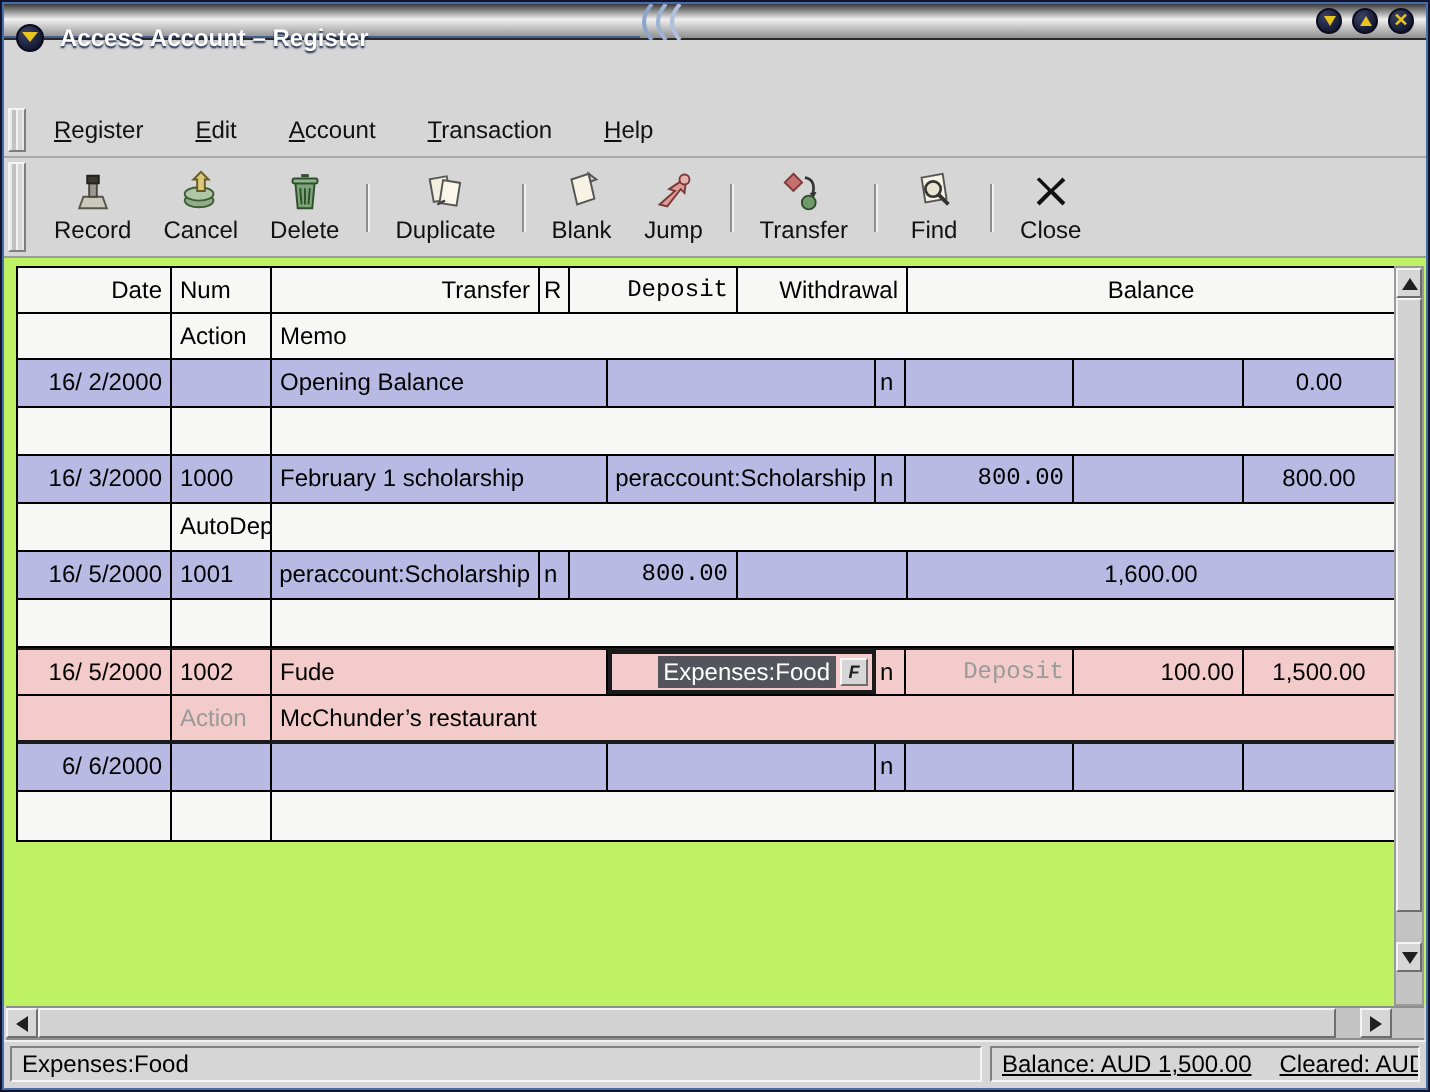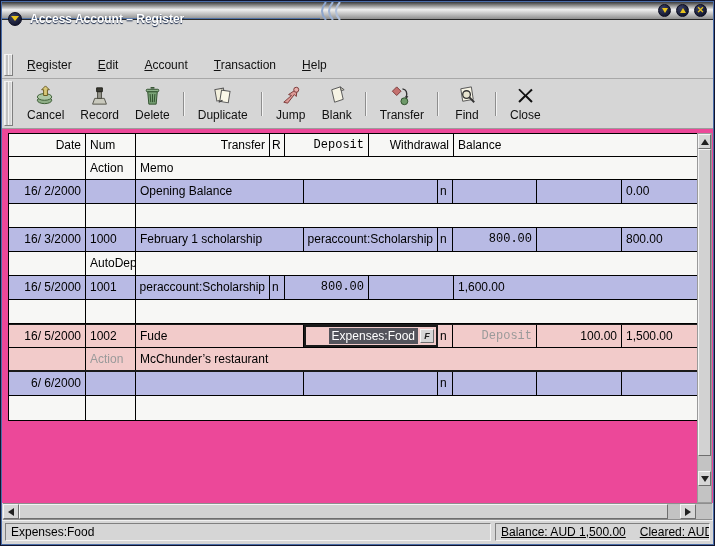--- a/index.html
+++ b/index.html
@@ -34,35 +34,35 @@
   .menu-item { display:inline-block; padding:3px 14px 3px 12px; font-size:12px; color:#111; cursor:pointer; }
   .menu-item::first-letter { text-decoration:underline; }
   
   .toolbar { height:50px; flex:0 0 50px; background:#d6d6d6; border-bottom:1px solid #9c9c9c; display:flex; align-items:stretch; }
   .tool-items { display:flex; align-items:center; padding-left:4px; }
   .tool-btn { display:flex; flex-direction:column; align-items:center; justify-content:flex-end; gap:1px;
     padding:2px 8px 3px 8px; font-size:12px; color:#111; cursor:pointer; min-width:46px; }
   .tool-btn svg { width:23px; height:23px; }
   .tool-sep { width:2px; height:24px; margin:0 5px; border-left:1px solid #8e8e8e; border-right:1px solid #f2f2f2; }
   
-  .main { flex:1 1 auto; position:relative; background:#ec4899; overflow:hidden; }
+  .main { flex:1 1 auto; position:relative; background:#bef264; overflow:hidden; }
   .sheet { position:absolute; left:6px; top:4px; width:690px; border:1px solid #000; background:#f7f7f5; }
   .rrow { display:flex; height:24px; border-bottom:1px solid #000; }
   .rrow:last-child { border-bottom:none; }
   .hrow { height:23px; }
   .cell { border-right:1px solid #000; font-size:12px; line-height:22px; white-space:nowrap; overflow:hidden; padding:0 4px; }
   .cell:last-child { border-right:none; }
   .c-date { width:77px; text-align:right; flex:0 0 77px; }
   .c-num  { width:50px; flex:0 0 50px; }
   .c-desc { width:168px; flex:0 0 168px; }
   .c-xfer { width:134px; flex:0 0 134px; text-align:right; direction:rtl; }
   .c-r    { width:15px; flex:0 0 15px; padding:0 2px; }
   .c-dep  { width:84px; flex:0 0 84px; text-align:right;font-family:Liberation Mono, monospace; }
   .c-wd   { width:85px; flex:0 0 85px; text-align:right; }
-  .c-bal  { width:76px; flex:1 1 auto; text-align:left; }
+  .c-bal  { width:76px; flex:1 1 auto; text-align:center; }
   .c-memo { flex:1 1 auto; }
   .row-blue .cell { background:#b8bae4; }
   .row-white .cell { background:#f7f7f5; }
   .row-pink .cell { background:#f2cbca; }
   .row-pink-last { border-bottom:2px solid #1a1a1a; }
   .hdr .cell { background:#f7f7f5; }
   .placeholder { color:#9a9a9a; }
   .combo-cell { display:flex; align-items:center; justify-content:flex-end; gap:2px;
     border:2px solid #1a1a1a !important; padding:0 2px; direction:ltr; }
   .combo-text { background:#54545c; color:#fff; padding:0 3px; font-size:12px; line-height:16px; }
@@ -129,33 +129,33 @@
       <span class="menu-item">Transaction</span>
       <span class="menu-item">Help</span>
     </div>
   </div>
 
   <div class="toolbar">
     <div class="grip"></div>
     <div class="tool-items">
       <div class="tool-btn">
         <svg viewBox="0 0 24 24">
+          <path d="M7 15h10l2.2 6H4.8z" fill="#c9c9bd" stroke="#55554a" stroke-width="1"></path>
+          <rect x="10" y="8" width="4" height="7" fill="#9a9a90" stroke="#4a4a40"></rect>
+          <path d="M9 4h6v4H9z" fill="#3a3a32" stroke="#22221c"></path>
+        </svg>
+        <span>Record</span>
+      </div>
+      <div class="tool-btn">
+        <svg viewBox="0 0 24 24">
           <ellipse cx="11" cy="17" rx="7.5" ry="3.5" fill="#8fae87" stroke="#3c5c34"></ellipse>
           <ellipse cx="11" cy="13.5" rx="7.5" ry="3.5" fill="#aec7a4" stroke="#3c5c34"></ellipse>
           <path d="M10 12V6h-2l4-4 4 4h-2v6z" fill="#d8c878" stroke="#6a5a20"></path>
         </svg>
         <span>Cancel</span>
-      </div>
-      <div class="tool-btn">
-        <svg viewBox="0 0 24 24">
-          <path d="M7 15h10l2.2 6H4.8z" fill="#c9c9bd" stroke="#55554a" stroke-width="1"></path>
-          <rect x="10" y="8" width="4" height="7" fill="#9a9a90" stroke="#4a4a40"></rect>
-          <path d="M9 4h6v4H9z" fill="#3a3a32" stroke="#22221c"></path>
-        </svg>
-        <span>Record</span>
       </div>
       <div class="tool-btn">
         <svg viewBox="0 0 24 24">
           <path d="M7 8h10l-1.2 13H8.2z" fill="#7ba478" stroke="#2f4f2c"></path>
           <rect x="5.5" y="5.5" width="13" height="2.5" rx="1" fill="#8fb48c" stroke="#2f4f2c"></rect>
           <path d="M10 4h4" stroke="#2f4f2c" stroke-width="1.6" fill="none"></path>
           <path d="M9.5 10.5l.7 8.5M12 10.5v8.5M14.5 10.5l-.7 8.5" stroke="#2f4f2c" stroke-width="1" fill="none"></path>
         </svg>
         <span>Delete</span>
       </div>
@@ -164,31 +164,31 @@
         <svg viewBox="0 0 24 24">
           <rect x="5" y="5" width="9" height="12" fill="#f2efdc" stroke="#555" transform="rotate(-10 9.5 11)"></rect>
           <rect x="10" y="7" width="9" height="12" fill="#faf7e8" stroke="#555" transform="rotate(9 14.5 13)"></rect>
           <path d="M8 19l4-2" stroke="#444" stroke-width="1.4" fill="none"></path>
         </svg>
         <span>Duplicate</span>
       </div>
       <div class="tool-sep"></div>
       <div class="tool-btn">
         <svg viewBox="0 0 24 24">
+          <path d="M7 6l9-3 3 13-9 3z" fill="#f6f3e4" stroke="#555"></path>
+          <path d="M16 3l1 4 3-1z" fill="#d9d6c4" stroke="#555"></path>
+        </svg>
+        <span>Blank</span>
+      </div>
+      <div class="tool-btn">
+        <svg viewBox="0 0 24 24">
           <path d="M5 19l8-7-3-1 9-6-1 8-2-2-7 9z" fill="#dd9a96" stroke="#7a3a38"></path>
           <circle cx="18" cy="6" r="2.6" fill="#e8b0ac" stroke="#7a3a38"></circle>
         </svg>
         <span>Jump</span>
-      </div>
-      <div class="tool-btn">
-        <svg viewBox="0 0 24 24">
-          <path d="M7 6l9-3 3 13-9 3z" fill="#f6f3e4" stroke="#555"></path>
-          <path d="M16 3l1 4 3-1z" fill="#d9d6c4" stroke="#555"></path>
-        </svg>
-        <span>Blank</span>
       </div>
       <div class="tool-sep"></div>
       <div class="tool-btn">
         <svg viewBox="0 0 24 24">
           <path d="M7 3l4.5 4.5L7 12 2.5 7.5z" fill="#c4706e" stroke="#7a3a3a"></path>
           <path d="M13 5q6 1 4 9" stroke="#333" stroke-width="1.4" fill="none"></path>
           <path d="M15.5 13l1.8 3 1.8-3.6z" fill="#333"></path>
           <circle cx="15" cy="18" r="3.6" fill="#6f9a6a" stroke="#2f4f2c"></circle>
         </svg>
         <span>Transfer</span>

